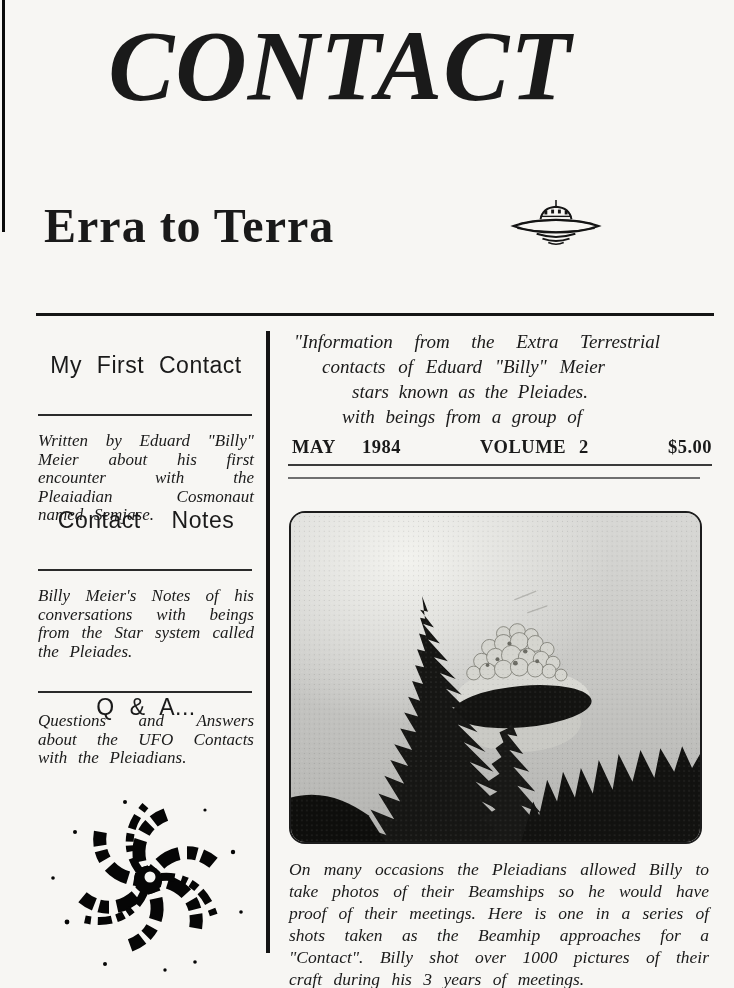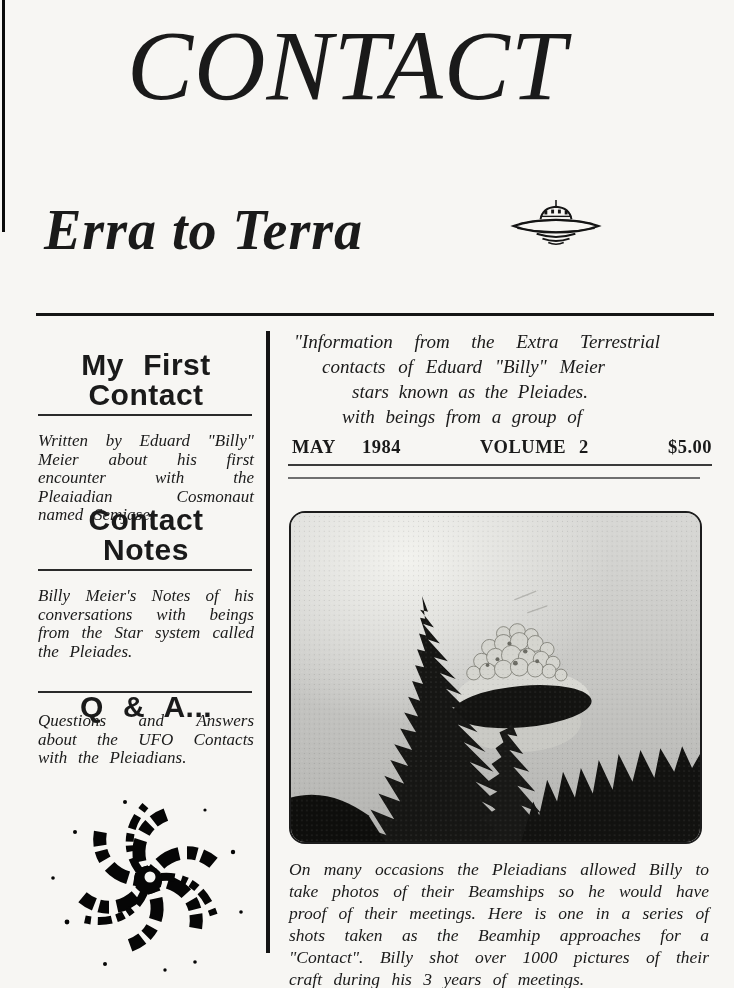--- a/index.html
+++ b/index.html
@@ -3,35 +3,35 @@
 <meta charset="utf-8">
 <style>
   html,body{margin:0;padding:0;background:#ffffff;}
   .page{
     position:relative;width:734px;height:988px;background:#f7f6f3;
     overflow:hidden;font-family:"Liberation Serif",serif;color:#1a1a1a;
   }
   .scan-edge{position:absolute;left:2px;top:0;width:3px;height:232px;background:#0a0a0a;}
   .masthead-title{
     position:absolute;left:0;top:14px;width:680px;text-align:center;
-    font-family:"Liberation Serif",serif;font-style:italic;font-weight:normal;
-    font-size:99px;letter-spacing:1px;line-height:1.05;padding-left:7px;
+    font-family:"Liberation Serif",serif;font-style:italic;font-weight:bold;
+    font-size:99px;letter-spacing:1px;line-height:1.05;
   }
   .subtitle{
     position:absolute;left:44px;top:198px;
-    font-style:italic;font-weight:bold;font-size:56px;letter-spacing:1px;
+    font-weight:bold;font-size:48px;letter-spacing:1px;
   }
   .ufo-icon{position:absolute;left:498px;top:198px;width:116px;height:58px;}
   .top-rule{position:absolute;left:36px;top:313px;width:678px;height:3px;background:#151515;}
   .col-divider{position:absolute;left:266px;top:331px;width:4px;height:622px;background:#141414;}
 
   
   .lc{position:absolute;left:38px;width:216px;}
   .lc-head{
-    font-family:"Liberation Sans",sans-serif;font-weight:bold;font-size:30px;
+    font-family:"Liberation Sans",sans-serif;font-weight:normal;font-size:23px;
     text-align:center;line-height:30px;letter-spacing:0.5px;
   }
   .ws-med{word-spacing:0.35em;}
   .ws-wide{word-spacing:1.05em;}
   .lc-rule{position:absolute;left:38px;width:214px;height:2px;background:#2a2a2a;}
   .lc-body{
     font-style:italic;font-size:17px;line-height:18.5px;
     text-align:justify;word-spacing:0.38em;
   }
 

